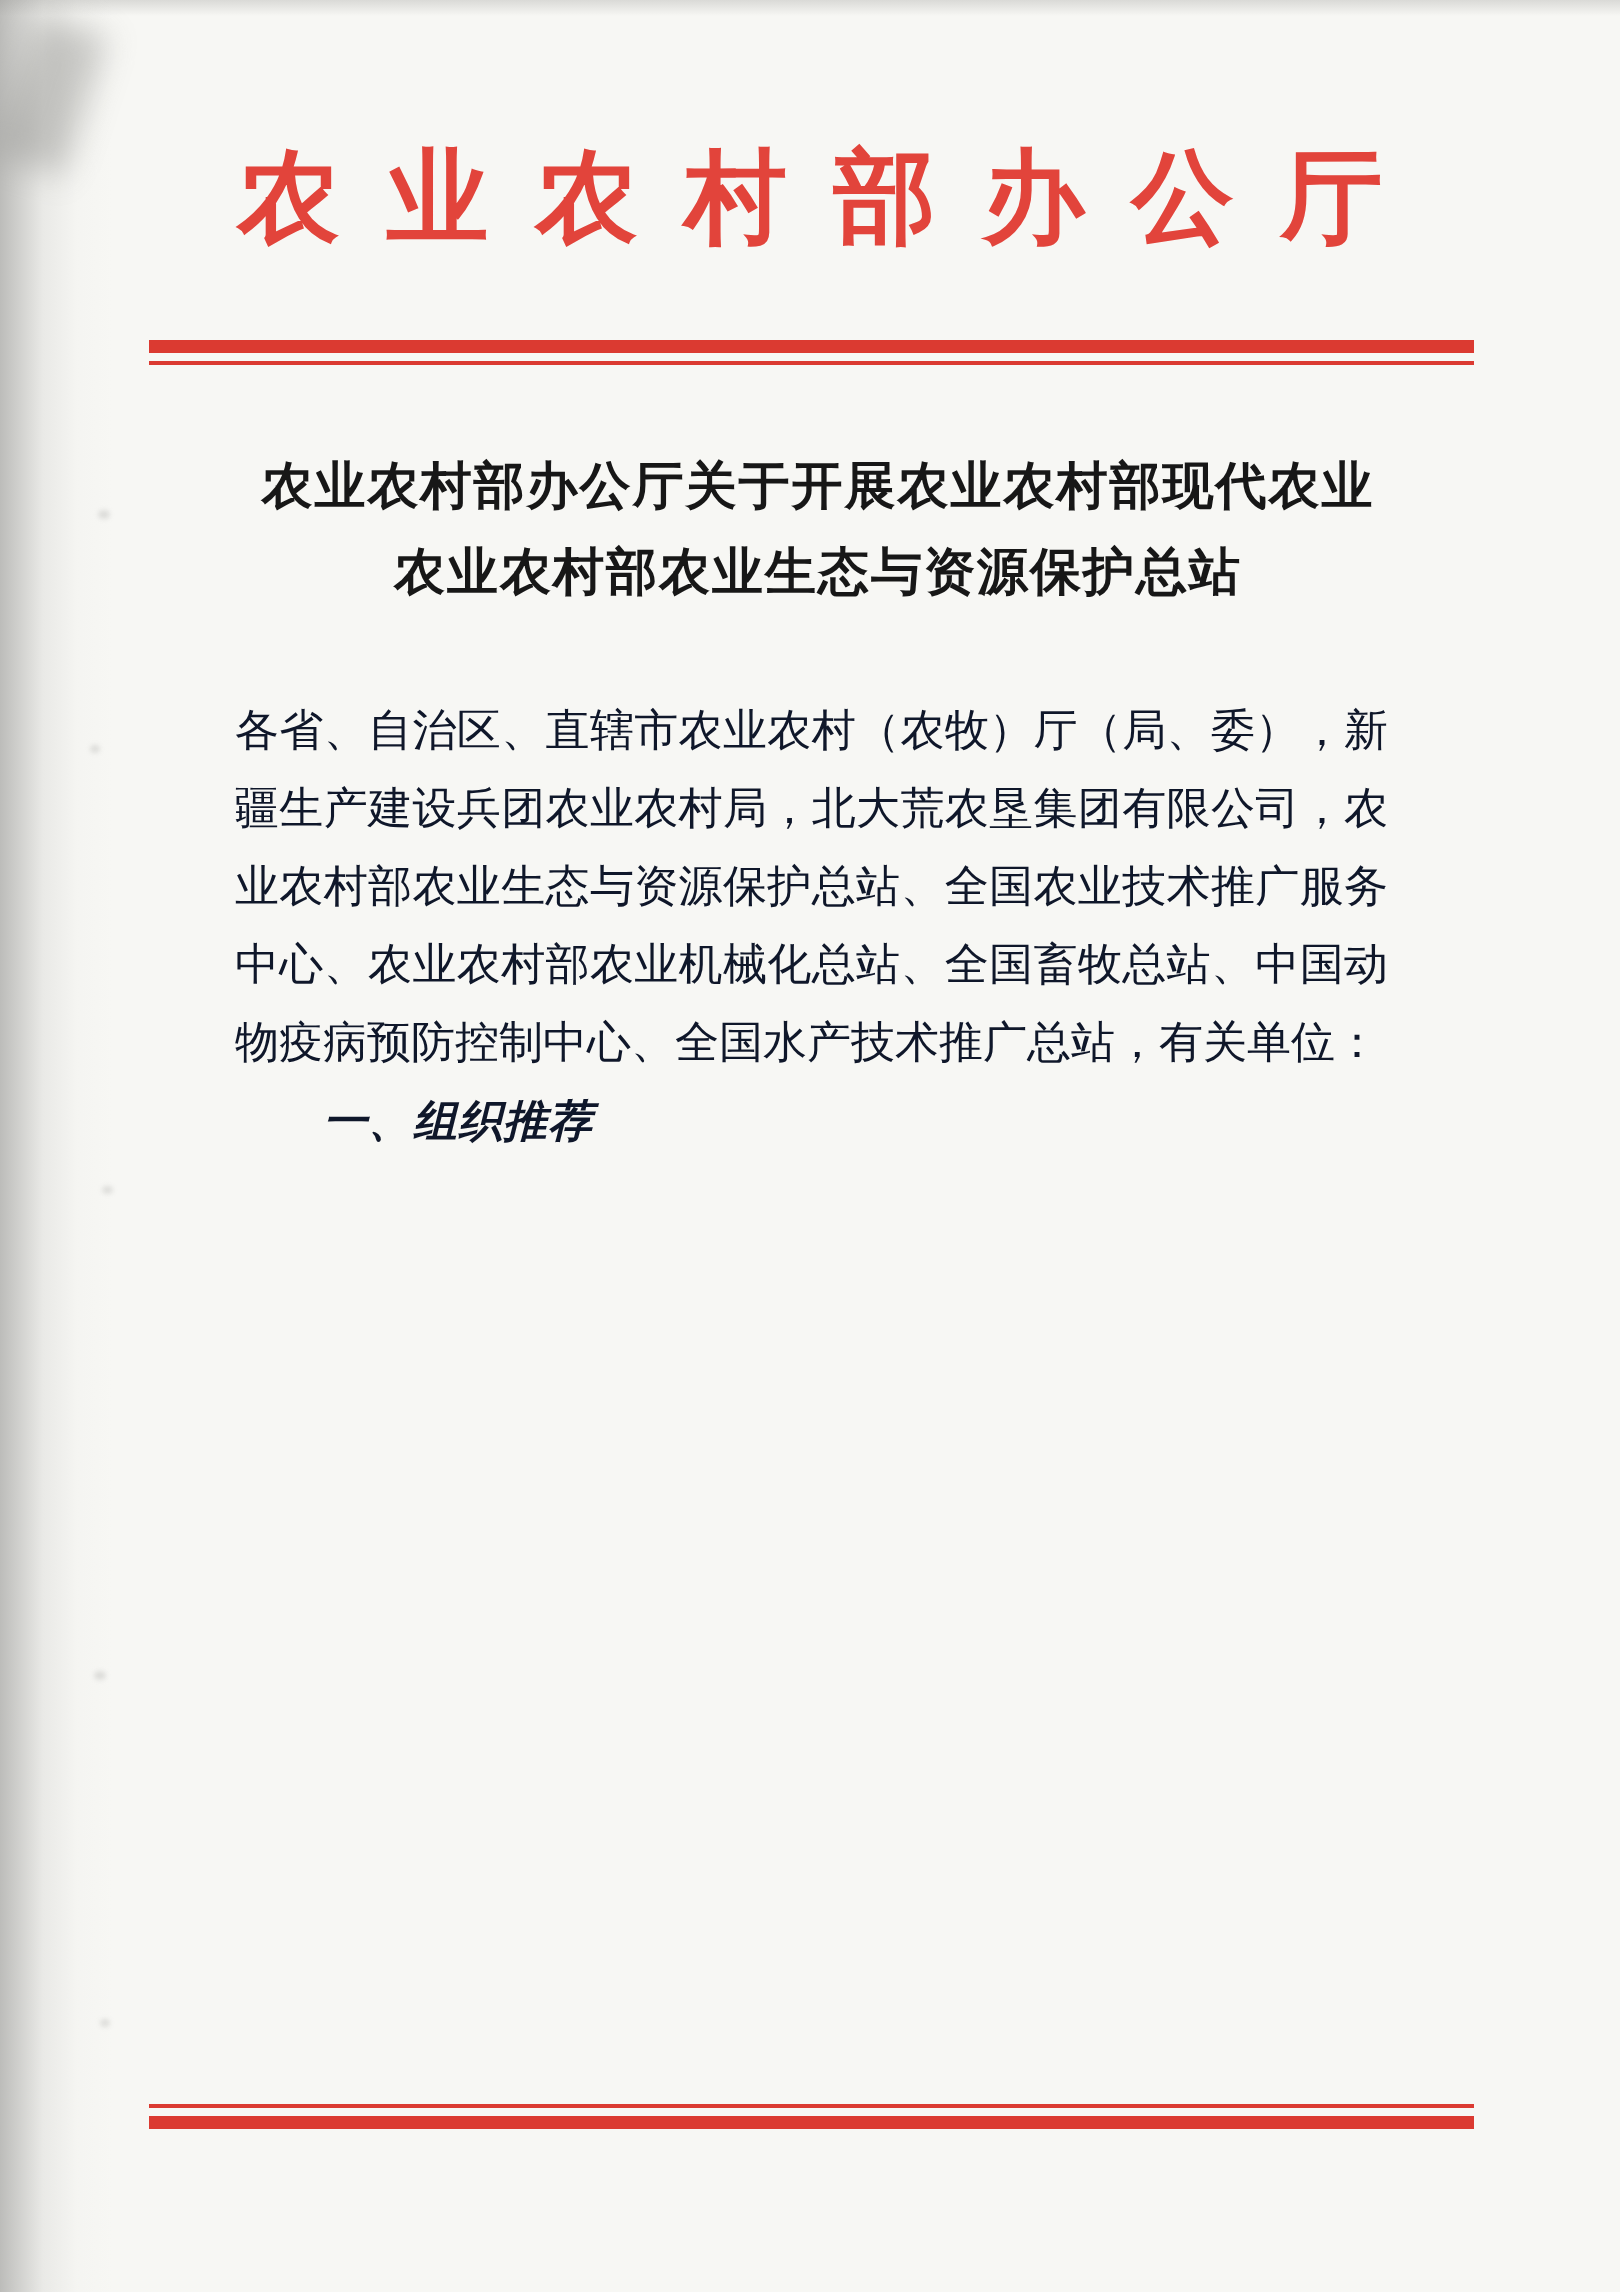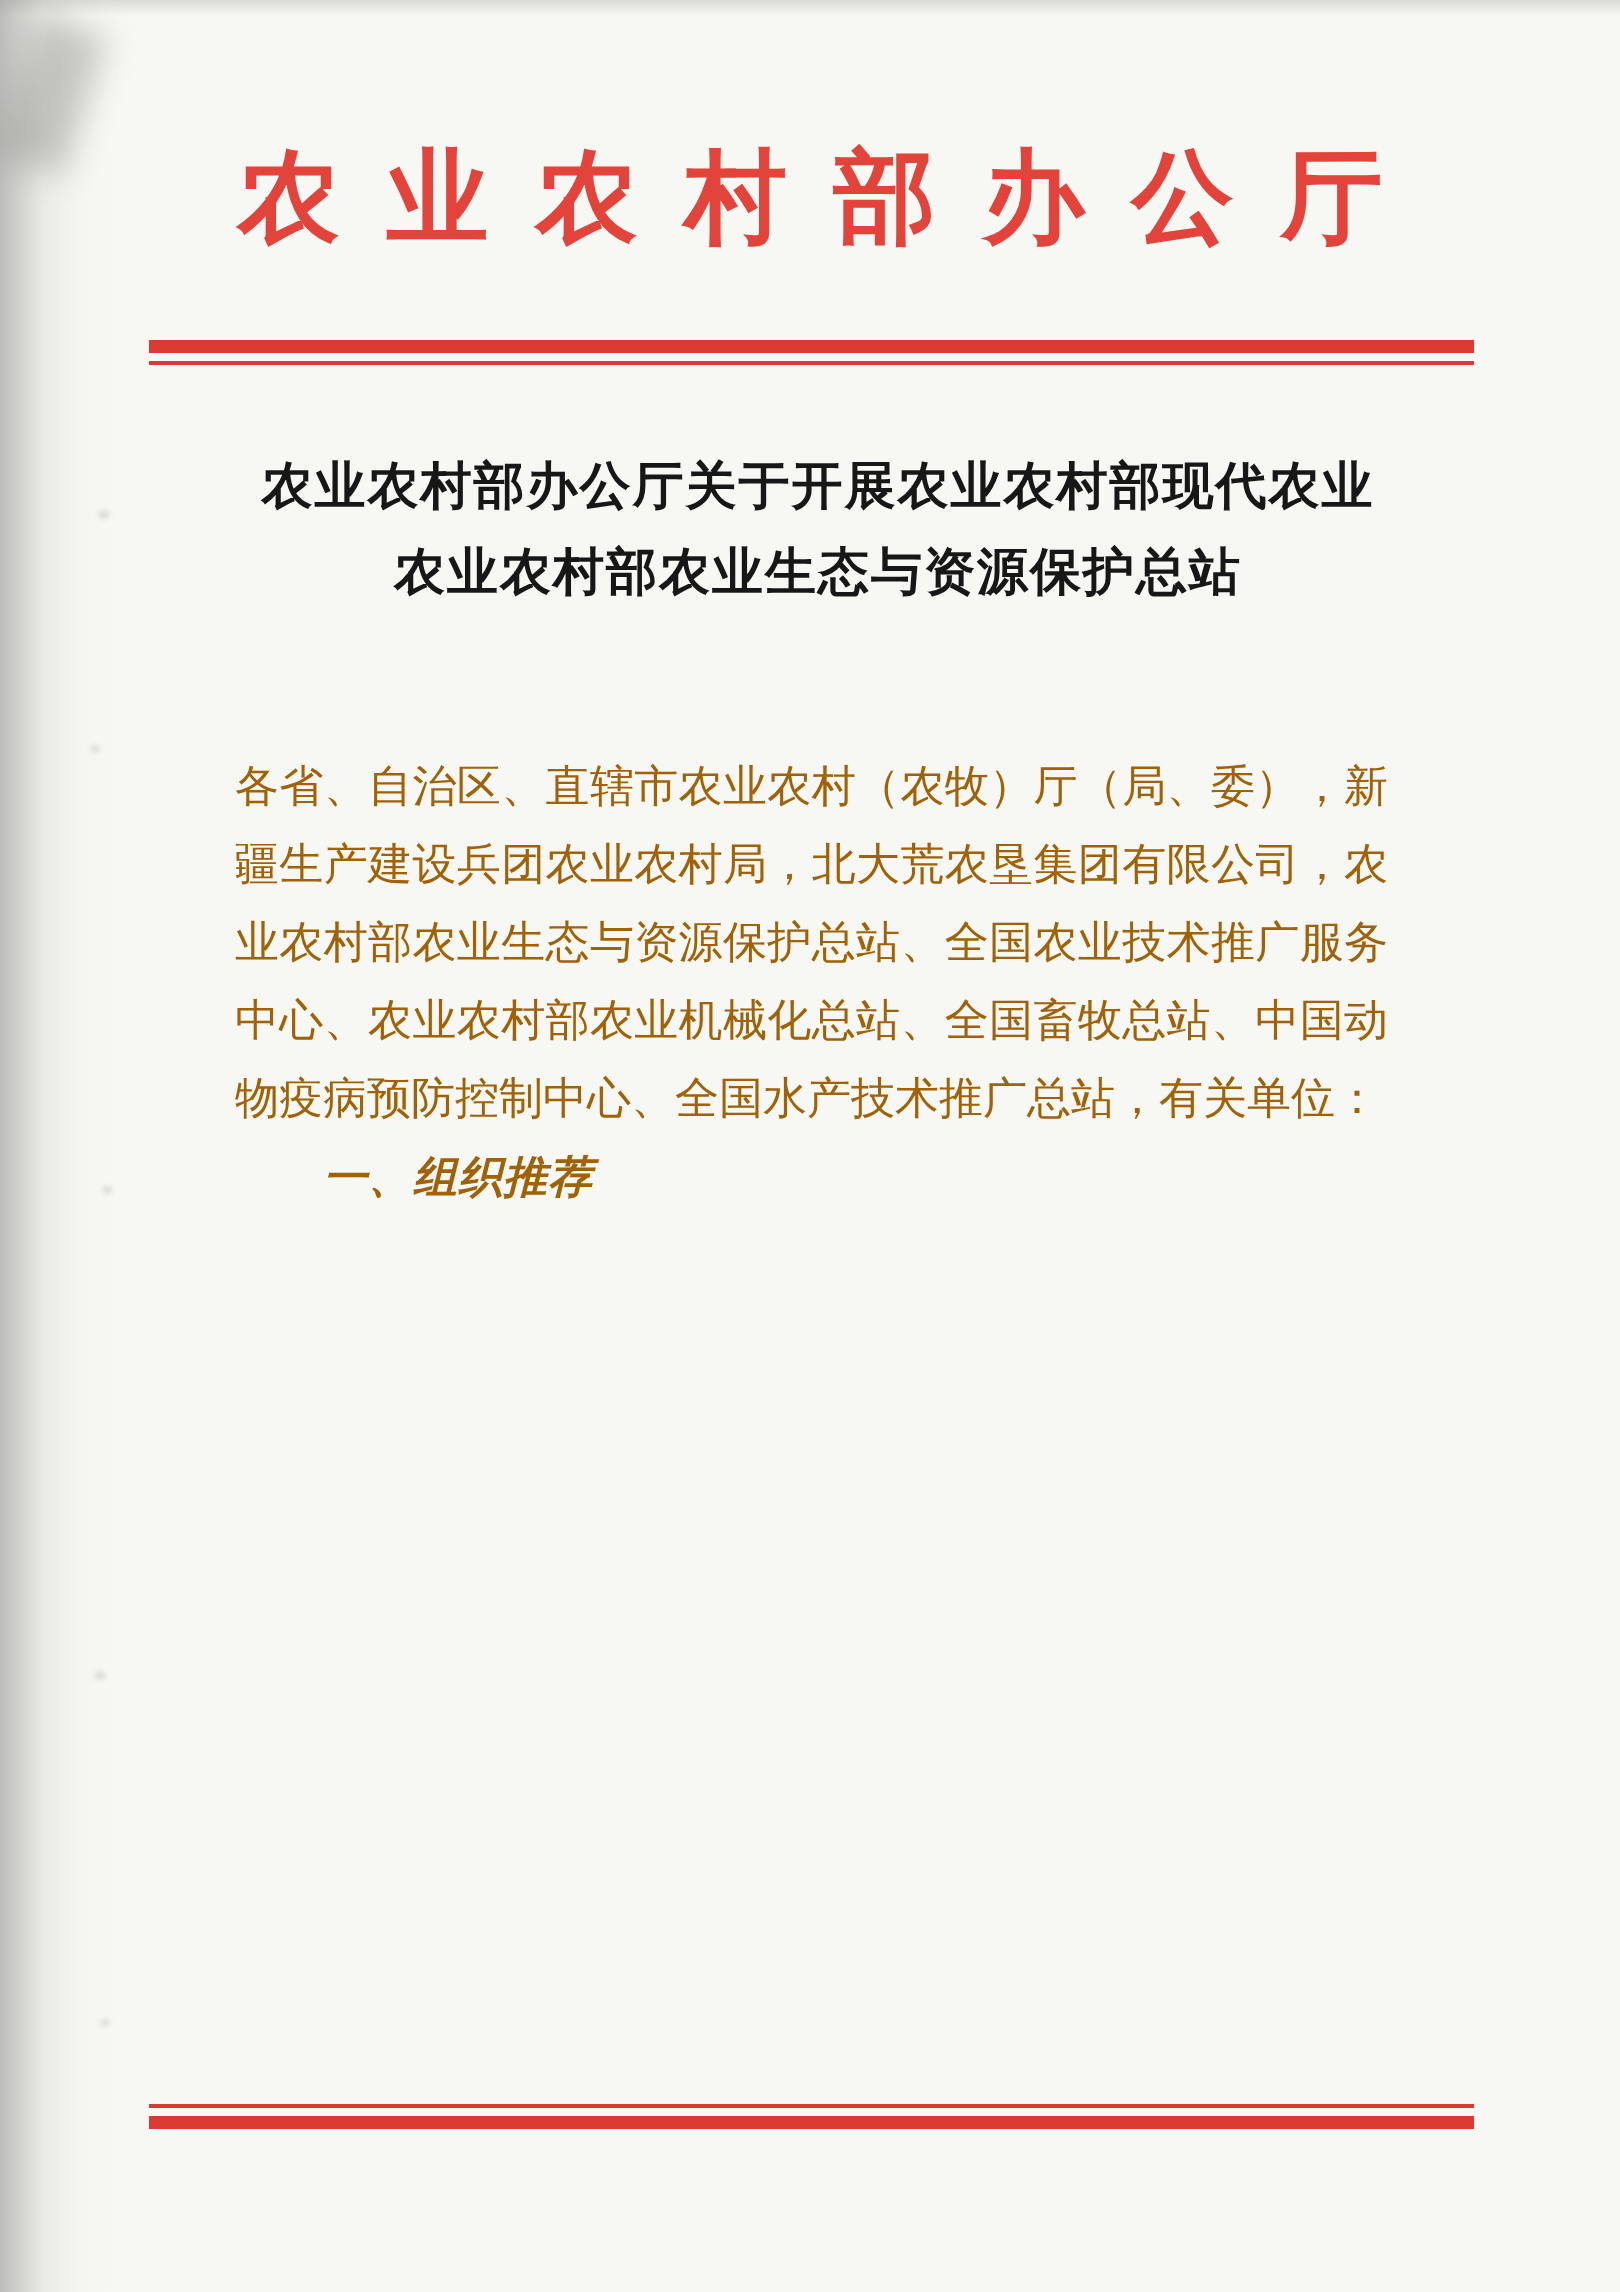--- a/index.html
+++ b/index.html
@@ -44,22 +44,22 @@
   
   .doc-title {
     position:absolute; top:443px; left:8px; width:100%;
     text-align:center; color:#171717;
     font-family:"Liberation Sans","DejaVu Sans",sans-serif;
     font-weight:bold; font-size:51px; line-height:86px; letter-spacing:2px;
   }
 
   
   .body-text {
-    position:absolute; top:748px; left:235px; width:1153px;
-    font-size:44px; line-height:78px; color:#a16207;
+    position:absolute; top:692px; left:235px; width:1153px;
+    font-size:44px; line-height:78px; color:#0f172a;
     text-align:justify; word-break:break-all;
   }
   .body-text p { margin:0; }
   .indent { text-indent:2em; }
   .heading {
     font-family:"Liberation Sans","DejaVu Sans",sans-serif;
     font-weight:bold; letter-spacing:1px; margin-top:2.9px; margin-bottom:2.9px;font-style:italic;
   }
 </style>
 </head>

